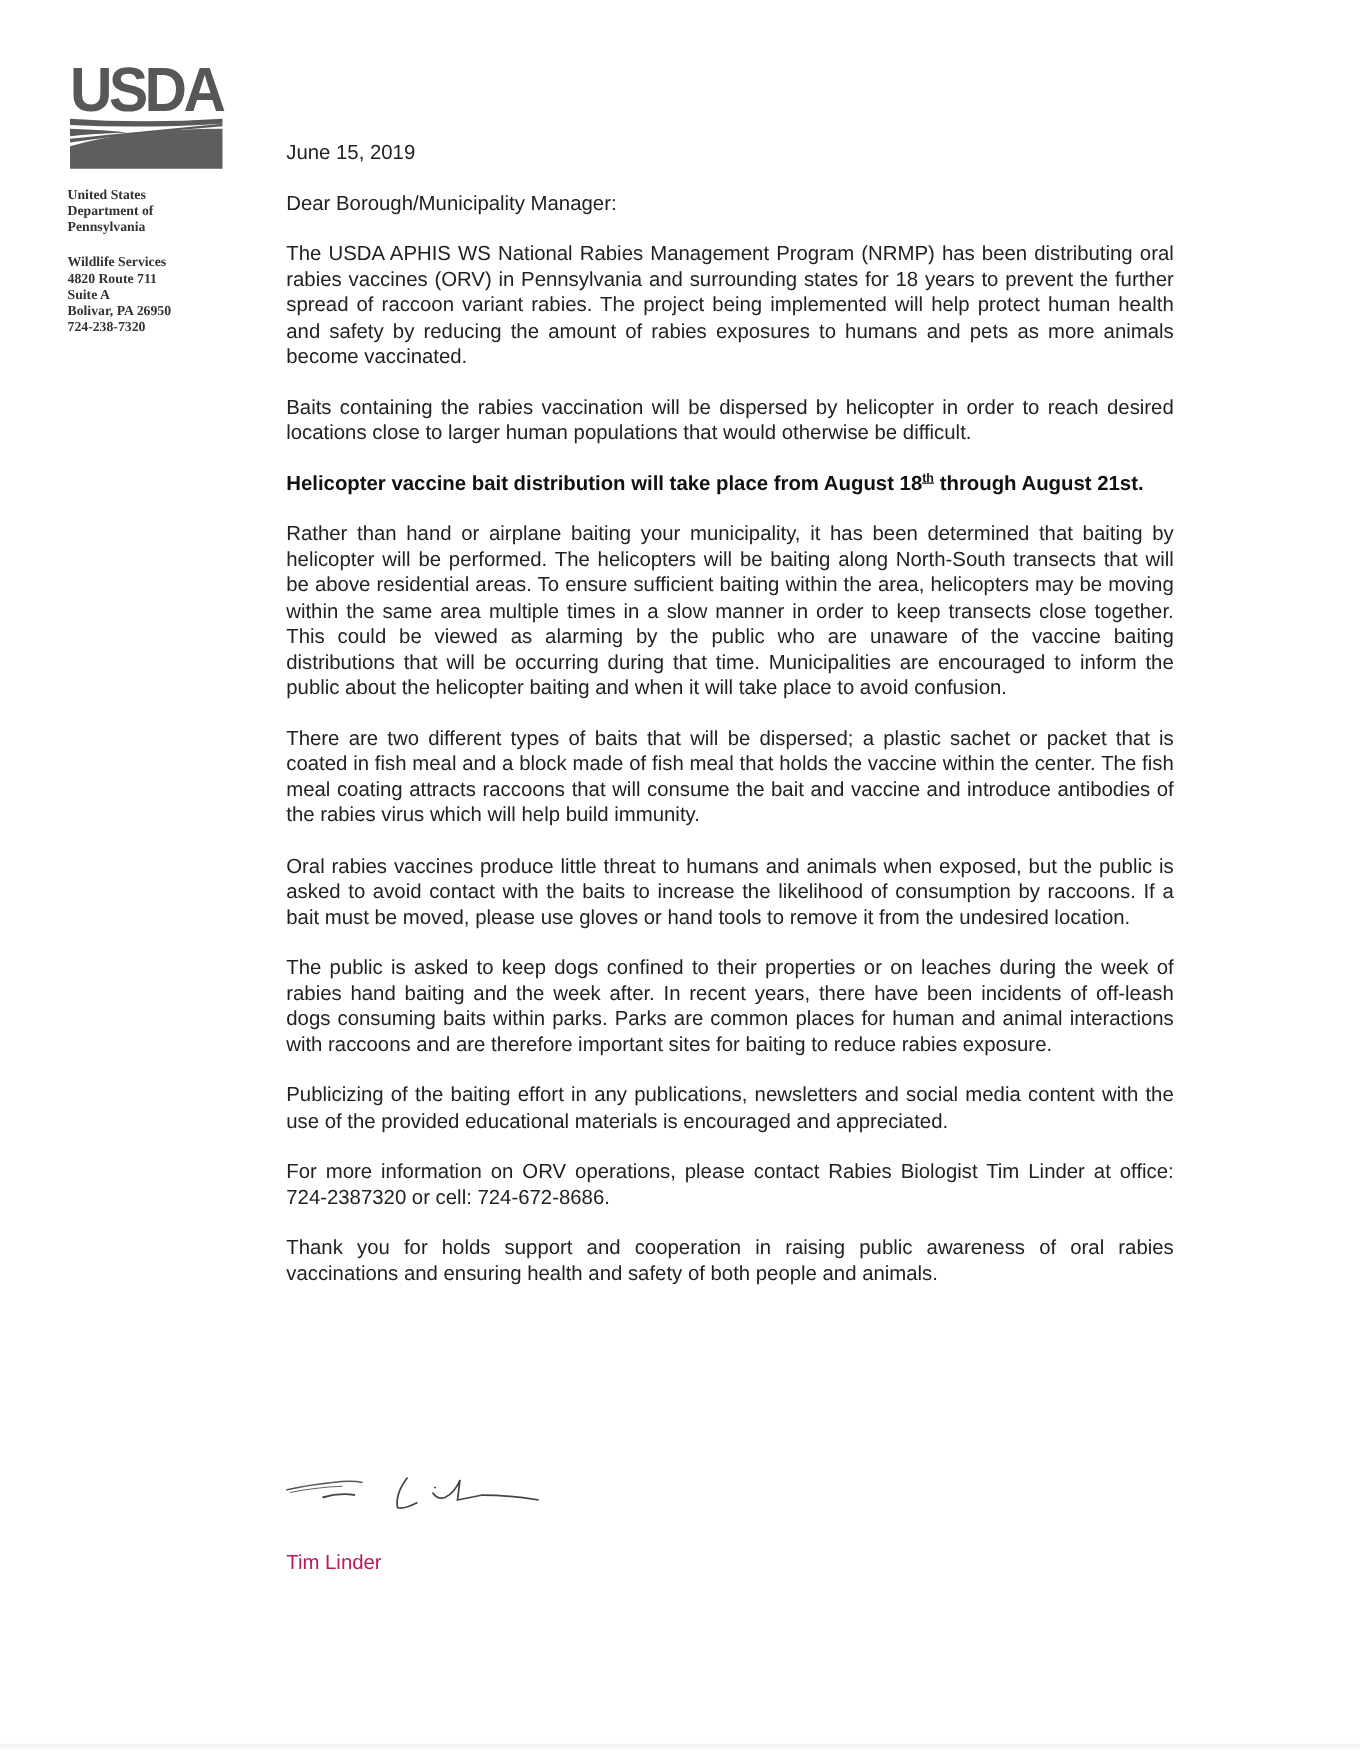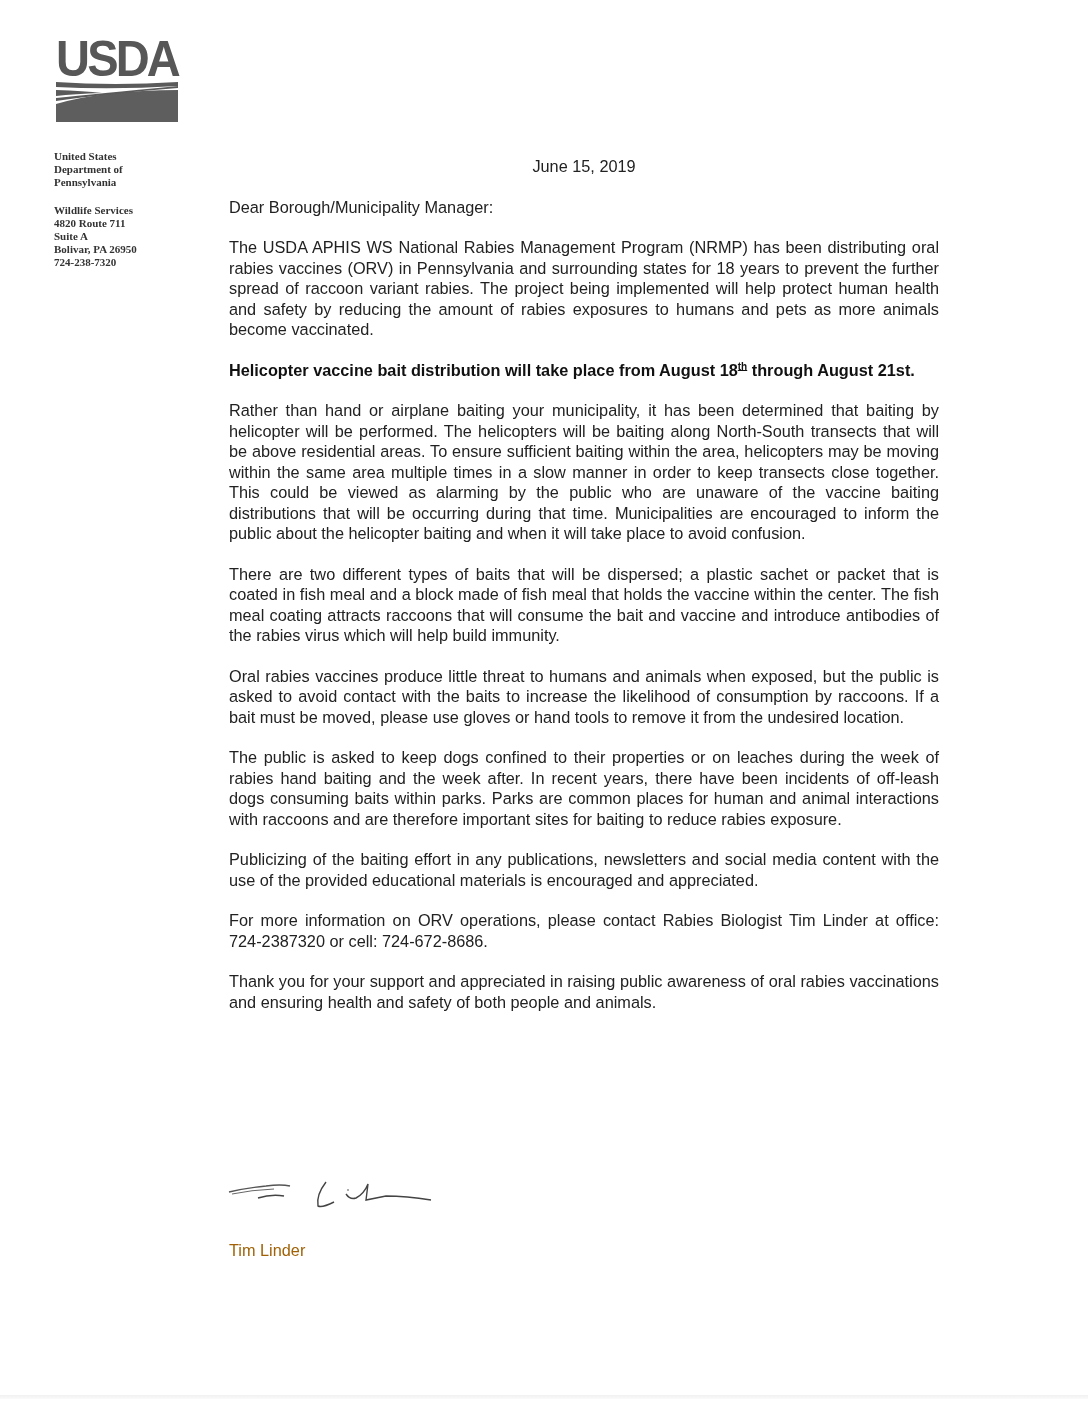--- a/index.html
+++ b/index.html
@@ -11,21 +11,21 @@
       width: 1088px;
       height: 1408px;
       position: relative;
       overflow: hidden;
       font-family: "Liberation Sans", sans-serif;
       color: #1f1f1f;
     }
     .logo {
       position: absolute;
       left: 54px;
-      top: 30px;
+      top: 43px;
       width: 128px;
       height: 96px;
     }
     .logo svg { display: block; }
     .sidebar {
       position: absolute;
       left: 54px;
       top: 150px;
       width: 150px;
       font-family: Liberation Serif, serif;
@@ -42,37 +42,37 @@
       top: 112px;
       width: 710px;
       font-size: 16.3px;
       line-height: 20.5px;
       color: #222;
     }
     .letter p {
       margin: 0 0 20px 0;
       text-align: justify;
     }
-    .letter .date { margin-bottom: 20px; text-align: center; margin-top: 44px; }
+    .letter .date { margin-bottom: 20px; text-align: left; }
     .letter .salutation { text-align: left; }
     .letter .bold { font-weight: bold; color: #111; text-align: left; }
     .letter sup { font-size: 10px; line-height: 0; vertical-align: super; text-decoration: underline; }
     .signature {
       position: absolute;
       left: 226px;
       top: 1170px;
       width: 220px;
       height: 50px;
     }
     .signer {
       position: absolute;
       left: 229px;
       top: 1241px;
       font-size: 16.3px;
-      color: #a16207;
+      color: #be185d;
     }
     .scan-edge {
       position: absolute;
       left: 0;
       top: 1395px;
       width: 1088px;
       height: 4px;
       background: linear-gradient(to bottom, #f1f1f1, #fafafa);
     }
   </style>
@@ -101,28 +101,29 @@
     <span class="line">Suite A</span>
     <span class="line">Bolivar, PA 26950</span>
     <span class="line">724-238-7320</span>
   </div>
 </div>
 
 <div class="letter">
   <p class="date">June 15, 2019</p>
   <p class="salutation">Dear Borough/Municipality Manager:</p>
   <p>The USDA APHIS WS National Rabies Management Program (NRMP) has been distributing oral rabies vaccines (ORV) in Pennsylvania and surrounding states for 18 years to prevent the further spread of raccoon variant rabies. The project being implemented will help protect human health and safety by reducing the amount of rabies exposures to humans and pets as more animals become vaccinated.</p>
+  <p>Baits containing the rabies vaccination will be dispersed by helicopter in order to reach desired locations close to larger human populations that would otherwise be difficult.</p>
   <p class="bold"><span>Helicopter vaccine bait distribution will take place from August 18</span><sup>th</sup><span> through August 21st.</span></p>
   <p>Rather than hand or airplane baiting your municipality, it has been determined that baiting by helicopter will be performed. The helicopters will be baiting along North-South transects that will be above residential areas. To ensure sufficient baiting within the area, helicopters may be moving within the same area multiple times in a slow manner in order to keep transects close together. This could be viewed as alarming by the public who are unaware of the vaccine baiting distributions that will be occurring during that time. Municipalities are encouraged to inform the public about the helicopter baiting and when it will take place to avoid confusion.</p>
   <p>There are two different types of baits that will be dispersed; a plastic sachet or packet that is coated in fish meal and a block made of fish meal that holds the vaccine within the center. The fish meal coating attracts raccoons that will consume the bait and vaccine and introduce antibodies of the rabies virus which will help build immunity.</p>
   <p>Oral rabies vaccines produce little threat to humans and animals when exposed, but the public is asked to avoid contact with the baits to increase the likelihood of consumption by raccoons. If a bait must be moved, please use gloves or hand tools to remove it from the undesired location.</p>
   <p>The public is asked to keep dogs confined to their properties or on leaches during the week of rabies hand baiting and the week after. In recent years, there have been incidents of off-leash dogs consuming baits within parks. Parks are common places for human and animal interactions with raccoons and are therefore important sites for baiting to reduce rabies exposure.</p>
   <p>Publicizing of the baiting effort in any publications, newsletters and social media content with the use of the provided educational materials is encouraged and appreciated.</p>
   <p>For more information on ORV operations, please contact Rabies Biologist Tim Linder at office: 724-2387320 or cell: 724-672-8686.</p>
-  <p>Thank you for your support and appreciated in raising public awareness of oral rabies vaccinations and ensuring health and safety of both people and animals.</p>
+  <p>Thank you for holds support and cooperation in raising public awareness of oral rabies vaccinations and ensuring health and safety of both people and animals.</p>
 </div>
 
 <div class="signature">
   <svg width="220" height="50" viewBox="0 0 220 50">
     <path d="M3 22 Q20 18 40 16 Q55 14 64 16" stroke="#555" stroke-width="1.3" fill="none"></path>
     <path d="M6 24 Q25 20 48 19" stroke="#666" stroke-width="1" fill="none"></path>
     <path d="M32 28 Q45 24 58 26" stroke="#444" stroke-width="1.5" fill="none"></path>
     <path d="M100 12 Q90 25 92 36 Q96 38 108 32" stroke="#444" stroke-width="1.4" fill="none"></path>
     <path d="M120 24 Q124 30 130 28 Q138 24 142 14 L140 30 Q150 28 160 26 Q180 26 205 30" stroke="#444" stroke-width="1.4" fill="none"></path>
     <circle cx="122" cy="20" r="0.8" fill="#444"></circle>

